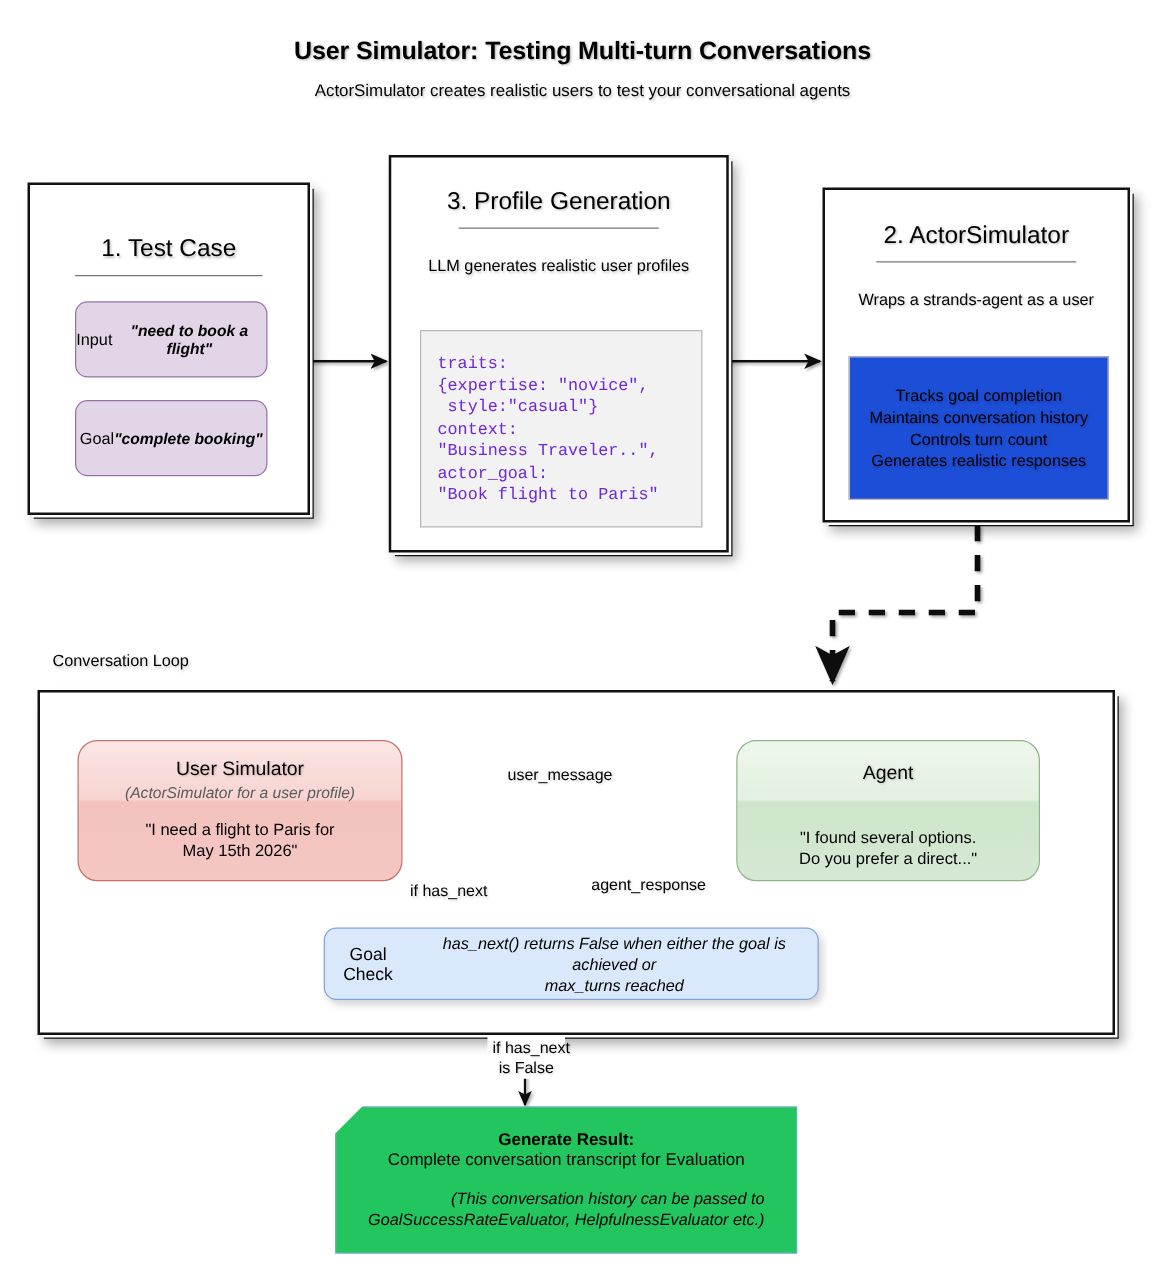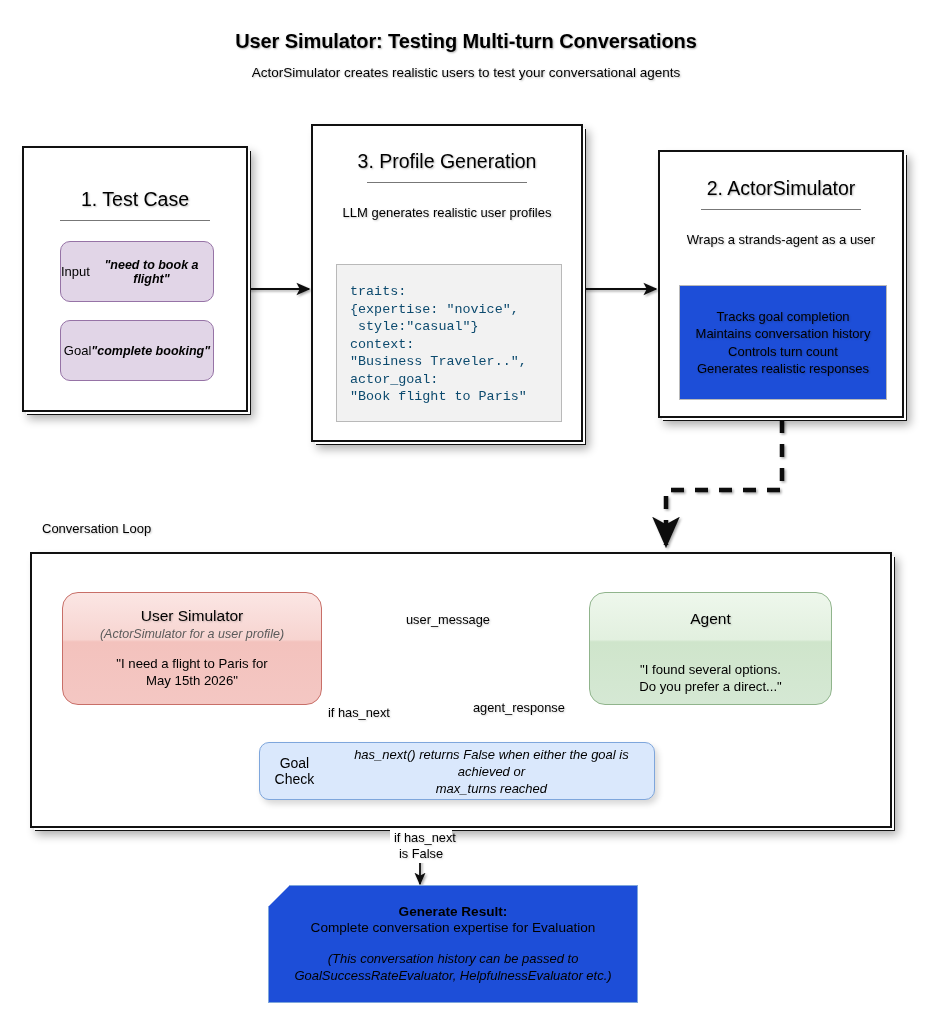--- a/index.html
+++ b/index.html
@@ -55,21 +55,21 @@
     text-align:center;
   }
   .pill .l1 { font-size:13px; }
   .pill .l2 { font-size:12.5px; font-style:italic; font-weight:bold; margin-top:1px; }
 
   
   .codepane {
     background:#f2f2f2; border:1.4px solid #b9b9b9;
     font-family:"Liberation Mono", monospace;
     font-size:13.4px; line-height:17.5px;
-    color:#0c4a6e;
+    color:#6d28d9;
     padding:18px 0 18px 13px;
     white-space:pre;
   }
   .infopane {
     background:#1d4ed8; border:1.4px solid #b9b9b9;
     display:flex; flex-direction:column; justify-content:center; align-items:center;
     font-size:13px; line-height:17.5px; text-align:center;
     text-shadow:1px 1px 2px rgba(0,0,0,0.2);
   }
 
@@ -105,24 +105,24 @@
     background:#dae8fc; border:1.5px solid #7ea6dc;
     border-radius:10px;
     display:flex; flex-direction:row; justify-content:center; align-items:center;
     text-align:center;
     box-shadow:3px 4px 6px rgba(0,0,0,0.16);
   }
   .bluebox .t { font-size:14px; }
   .bluebox .d { font-size:13px; font-style:italic; line-height:17px; }
 
   #result-box {
-    background:#1d4ed8; border:1.5px solid #7ea6dc;
+    background:#22c55e; border:1.5px solid #7ea6dc;
     clip-path:polygon(22px 0, 100% 0, 100% 100%, 0 100%, 0 22px);
     display:flex; flex-direction:column; justify-content:center; align-items:center;
-    text-align:center;
+    text-align:right;
     box-shadow:4px 5px 7px rgba(0,0,0,0.18);
   }
   #result-box .h { font-size:13.6px; font-weight:bold; }
   #result-box .s { font-size:13.6px; margin-top:1px; }
   #result-box .i { font-size:13px; font-style:italic; line-height:17.5px; margin-top:15px; }
 
   
   .edgelabel {
     background:#fff; font-size:12.8px; text-align:center;
     line-height:16px; white-space:nowrap;
@@ -239,20 +239,20 @@
   <div class="abs edgelabel" style="left:469px; top:700px; padding:0 4px;">agent_response</div>
   <div class="abs edgelabel" style="left:324px; top:705px; padding:0 4px;">if has_next</div>
 
   <div class="abs edgelabel" style="left:390px; top:829px; width:62px; padding:1px 4px;">
     <div>if has_next</div>
     <div>is False</div>
   </div>
 
   <div class="abs" id="result-box" style="left:268px; top:885px; width:370px; height:118px;">
     <div class="h">Generate Result:</div>
-    <div class="s">Complete conversation expertise for Evaluation</div>
+    <div class="s">Complete conversation transcript for Evaluation</div>
     <div class="i">
       <div>(This conversation history can be passed to</div>
       <div>GoalSuccessRateEvaluator, HelpfulnessEvaluator etc.)</div>
     </div>
   </div>
 
 </div>
 
 </body></html>

